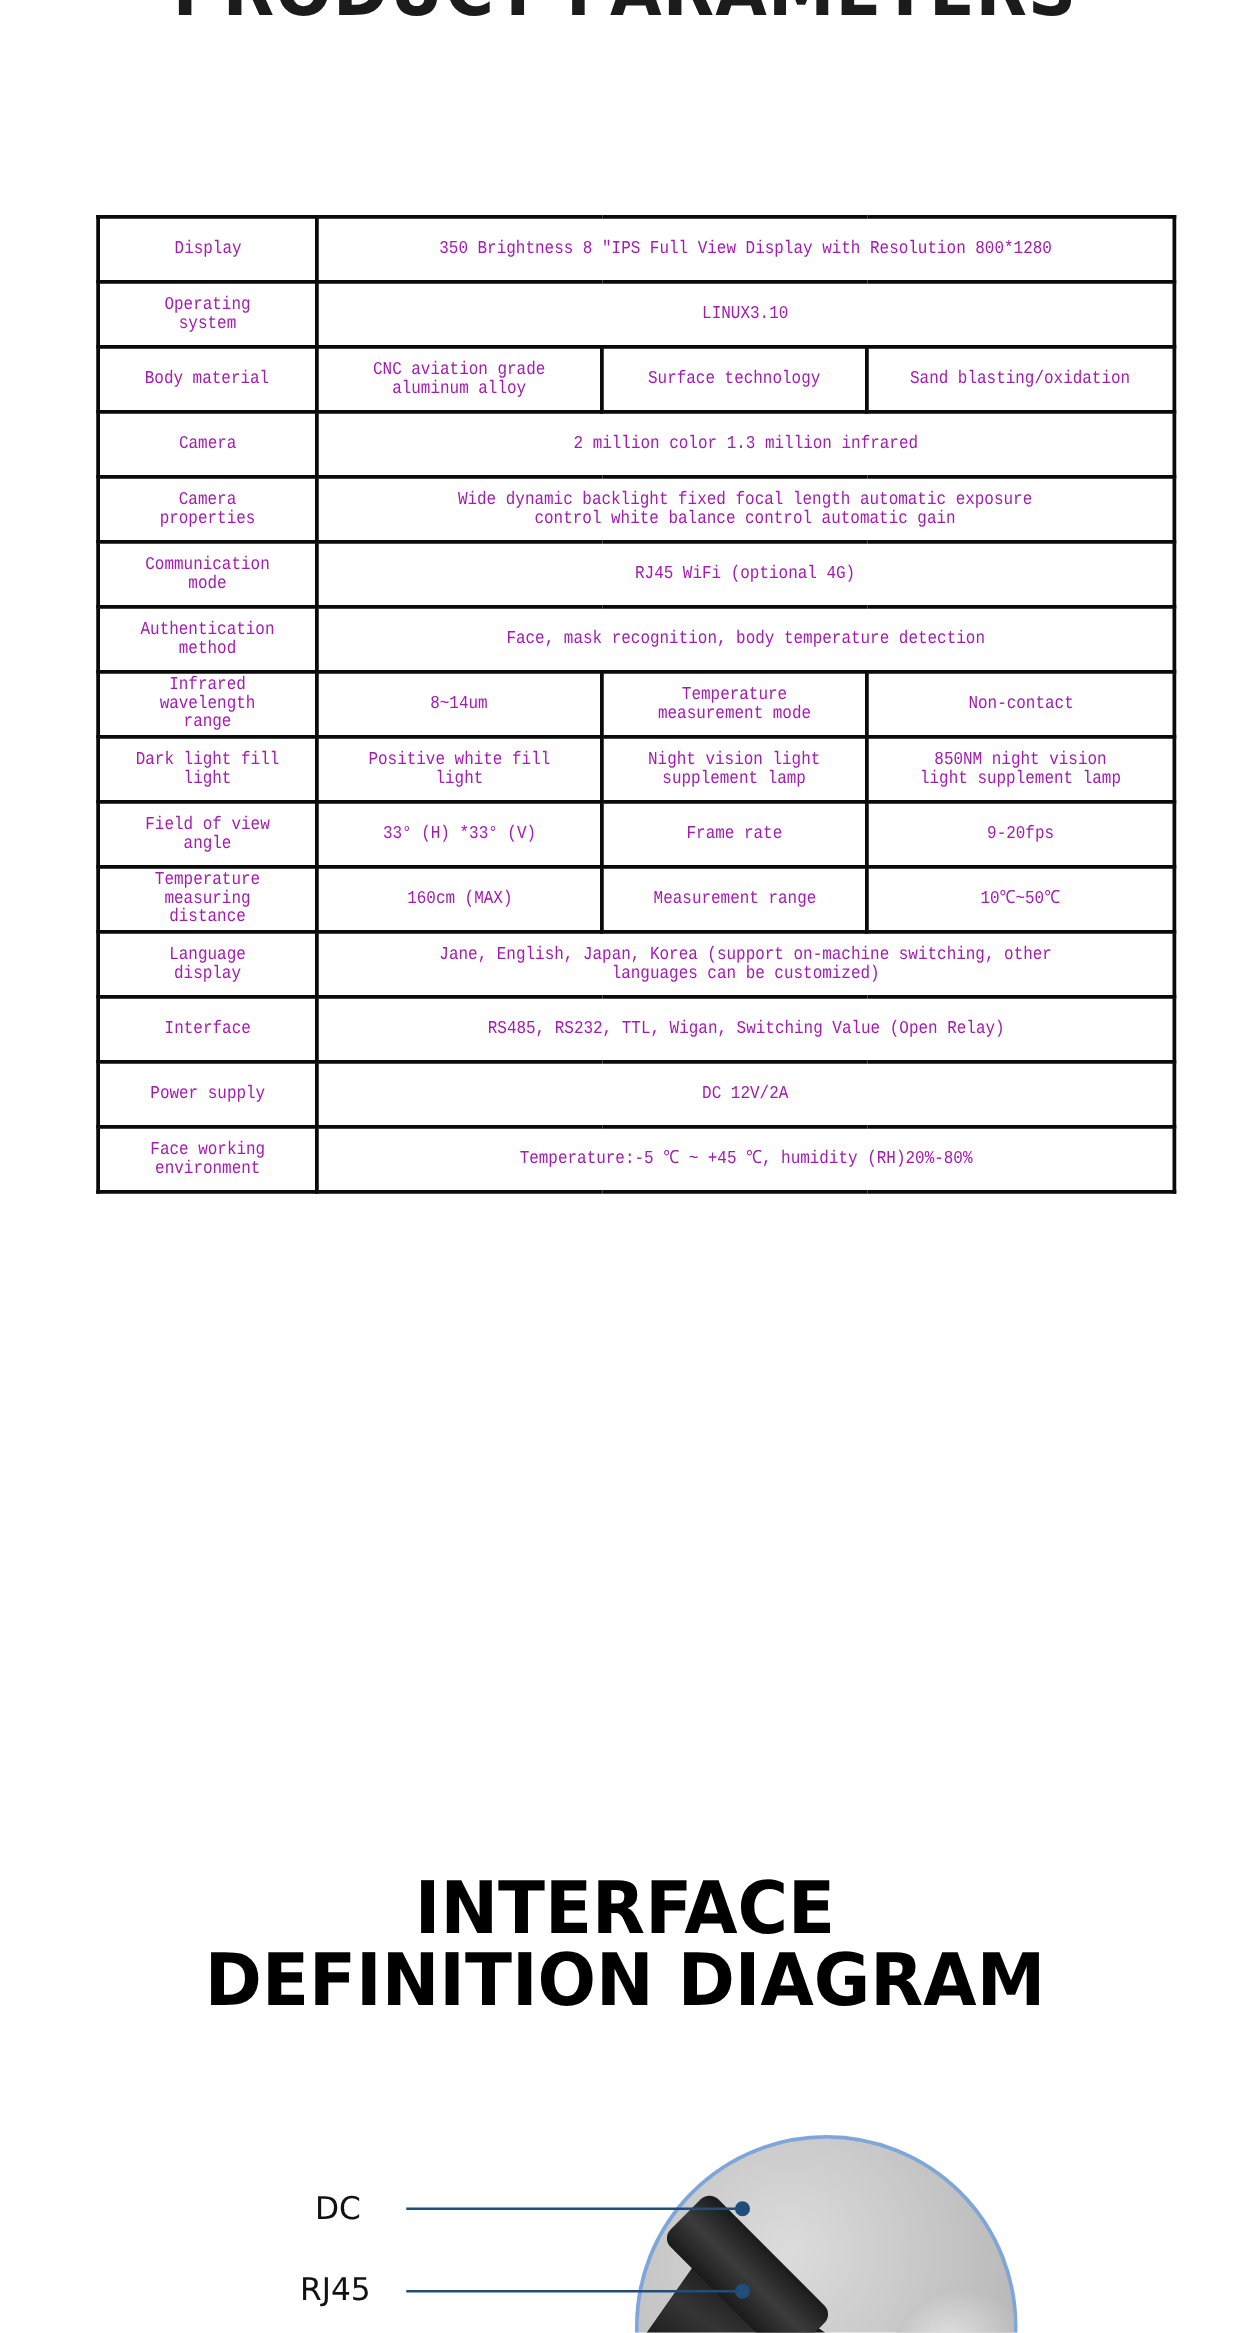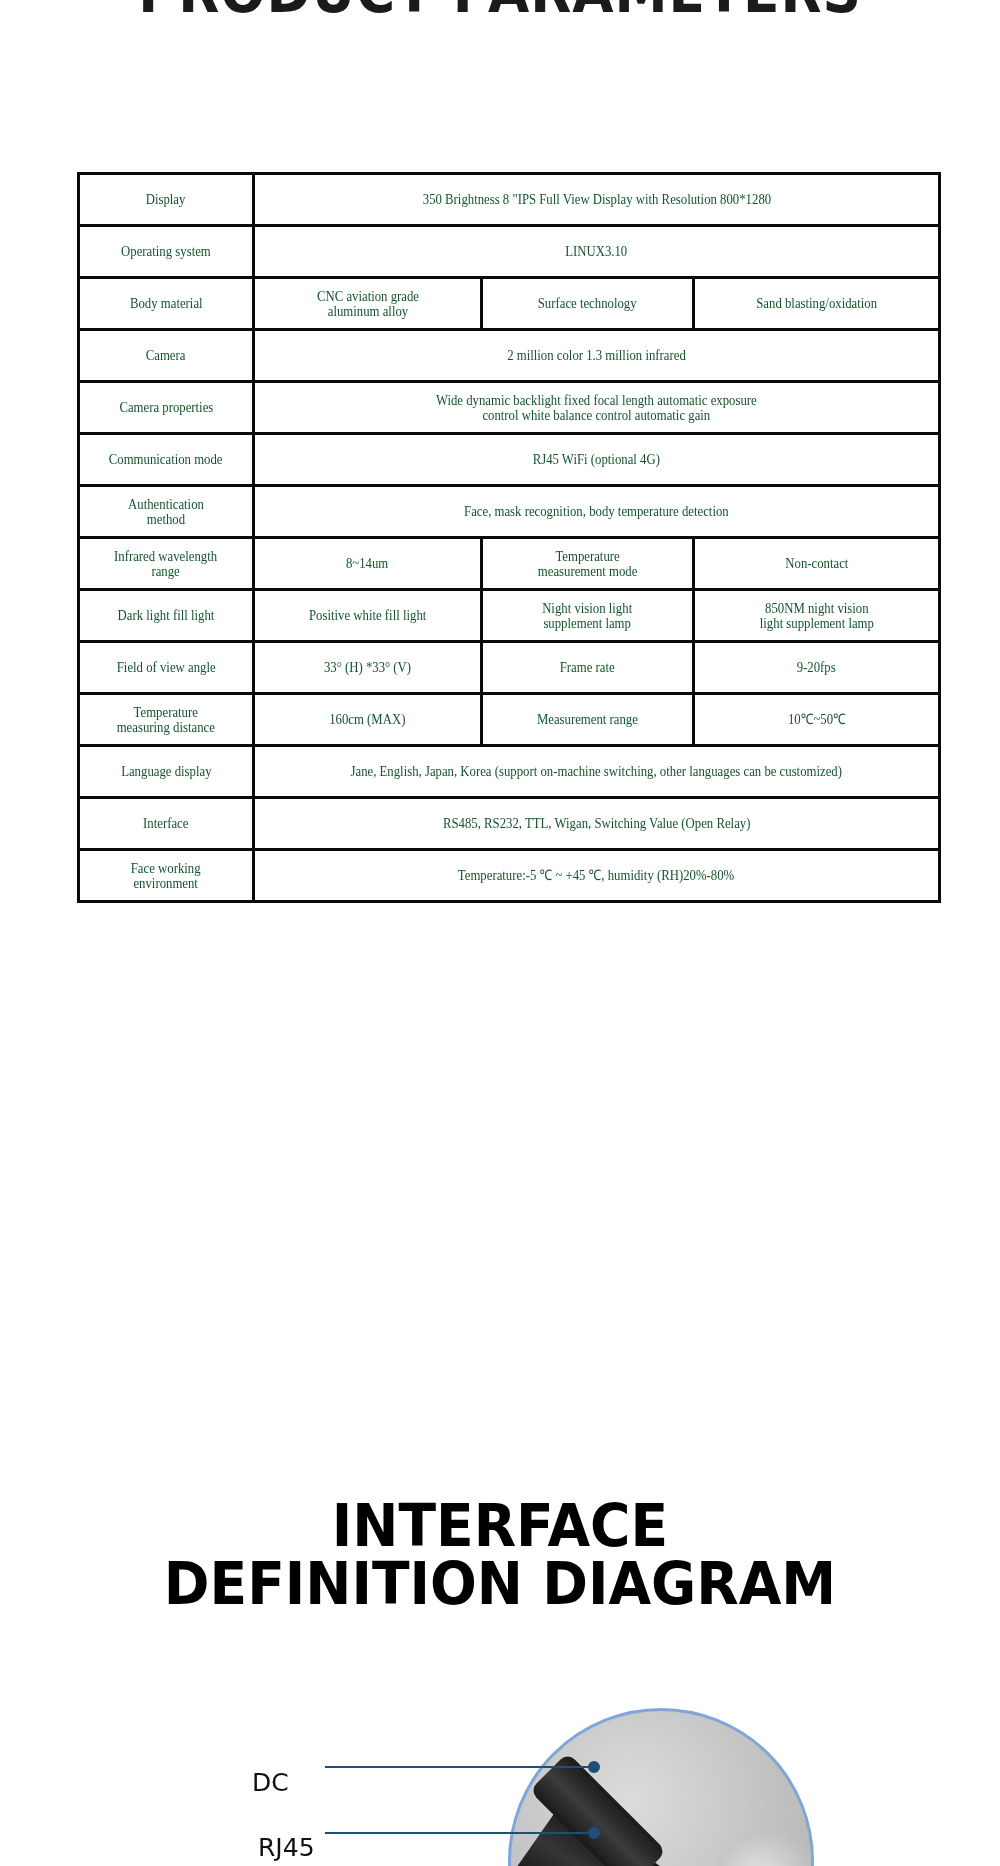--- a/index.html
+++ b/index.html
@@ -9,36 +9,36 @@
       font-family:"DejaVu Sans","Liberation Sans",sans-serif; font-weight:bold;
       font-size:58px; letter-spacing:1px; color:#1b1b1b; line-height:60px;
       transform:scaleX(0.92);
     }
     table.params {
       position:absolute; left:77px; top:172px; width:861px;
       border-collapse:collapse; table-layout:fixed;
     }
     table.params td {
       border:3px solid #0a0a0a; text-align:center; vertical-align:middle;
-      font-size:14.5px; line-height:15px; padding:0 20px; color:#14532d;
-      font-family:Liberation Serif, serif;
+      font-size:14.5px; line-height:15px; padding:0 20px; color:#a21caf;
+      font-family:Liberation Mono, monospace;
       transform-origin:center;
     }
     table.params td span { display:inline-block; transform:scaleX(0.88); white-space:pre-line; }
     table.params tr { height:52px; }
 
     .diag-title {
       position:absolute; left:0; width:1000px; top:1497px; text-align:center;
       font-weight:bold; font-size:58px; line-height:58px; color:#000;
       font-family:"DejaVu Sans","Liberation Sans",sans-serif;
     }
     .diag-title div { transform:scaleX(0.95); }
     .diagram-area { position:absolute; left:0; top:1690px; width:1000px; height:176px; }
     .port-label {
-      position:absolute; font-size:25px; color:#111; font-family:"DejaVu Sans","Liberation Sans",sans-serif;margin-top:16px;
+      position:absolute; font-size:25px; color:#111; font-family:"DejaVu Sans","Liberation Sans",sans-serif;
     }
     .leader { position:absolute; height:2px; background:#1f4e79; }
     .dot { position:absolute; width:12px; height:12px; border-radius:50%; background:#1f4e79; }
     .photo-circle {
       position:absolute; left:508px; top:18px; width:300px; height:300px; border-radius:50%;
       border:3px solid #7fa6d9; overflow:hidden;
       background: radial-gradient(circle at 40% 30%, #dcdcdc, #bdbdbd 60%, #a8a8a8);
     }
     .plug-dc {
       position:absolute; left:60px; top:40px; width:54px; height:140px; border-radius:10px;
@@ -129,20 +129,24 @@
     </tr>
     <tr>
       <td><span>Language display</span></td>
       <td colspan="3"><span>Jane, English, Japan, Korea (support on-machine switching, other languages can be customized)</span></td>
     </tr>
     <tr>
       <td><span>Interface</span></td>
       <td colspan="3"><span>RS485, RS232, TTL, Wigan, Switching Value (Open Relay)</span></td>
     </tr>
     <tr>
+      <td><span>Power supply</span></td>
+      <td colspan="3"><span>DC 12V/2A</span></td>
+    </tr>
+    <tr>
       <td><span>Face working
 environment</span></td>
       <td colspan="3"><span>Temperature:-5 ℃ ~ +45 ℃, humidity (RH)20%-80%</span></td>
     </tr>
   </tbody>
 </table>
 
 <div class="diag-title">
   <div>INTERFACE</div>
   <div>DEFINITION DIAGRAM</div>
@@ -152,16 +156,16 @@
   <div class="photo-circle">
     <div class="disc"></div>
     <div class="plug-rj"></div>
     <div class="plug-dc"></div>
   </div>
 
   <div class="port-label" style="left:252px; top:62px;">DC</div>
   <div class="leader" style="left:325px; top:76px; width:270px;"></div>
   <div class="dot" style="left:588px; top:71px;"></div>
 
-  <div class="port-label" style="left:258px; top:127px;">RJ45</div>
+  <div class="port-label" style="left:240px; top:127px;">RJ45</div>
   <div class="leader" style="left:325px; top:142px; width:270px;"></div>
   <div class="dot" style="left:588px; top:137px;"></div>
 </div>
 
 </body></html>

